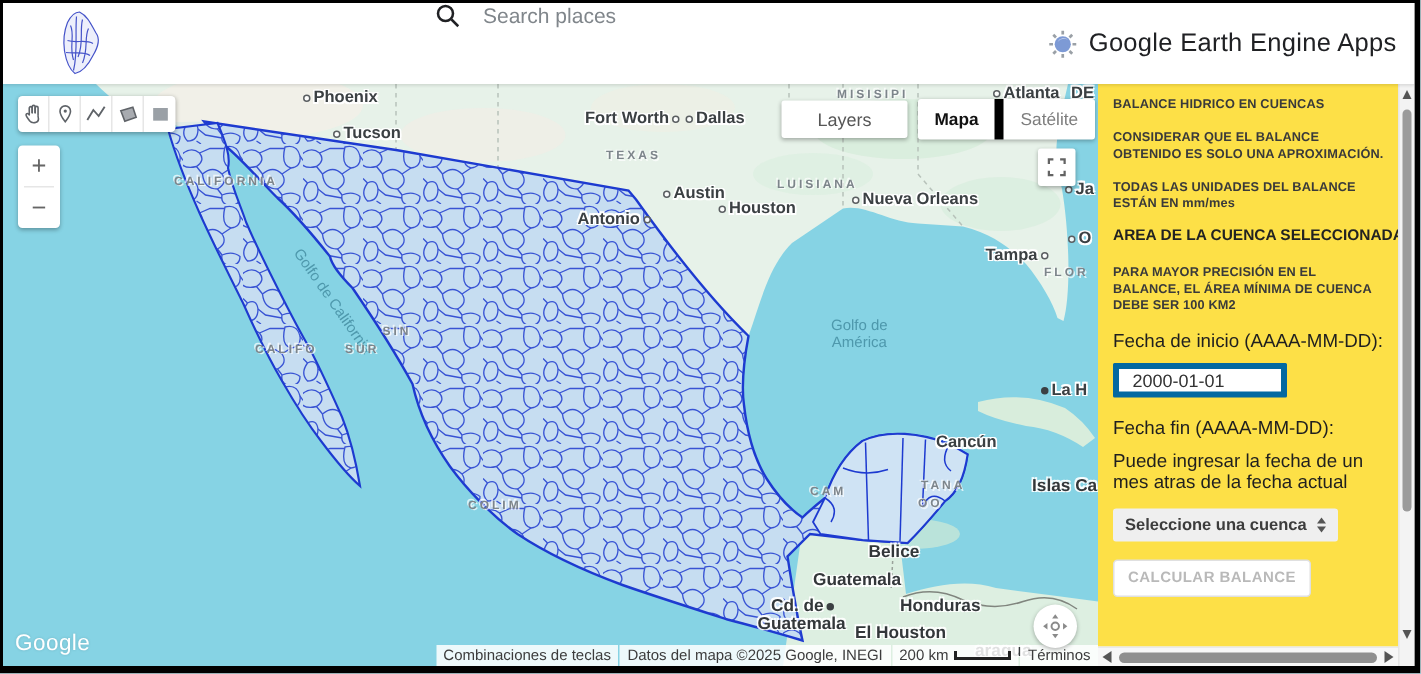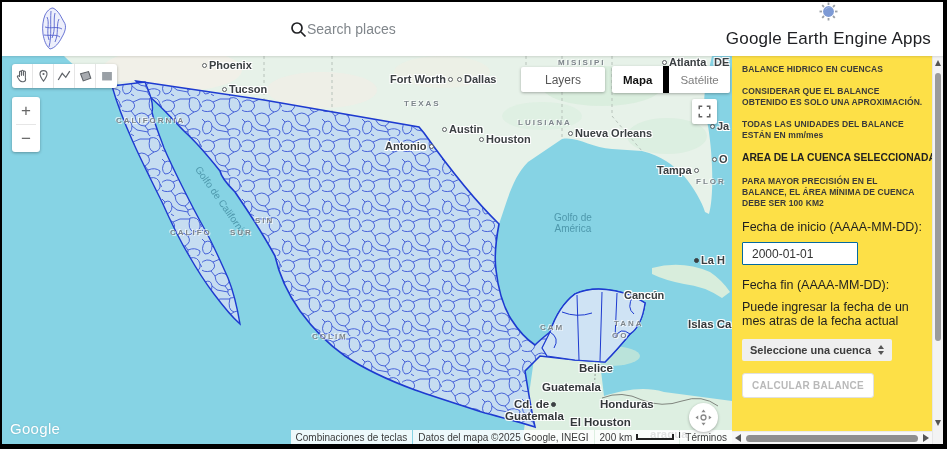--- a/index.html
+++ b/index.html
@@ -3,23 +3,23 @@
 <meta charset="utf-8">
 <style>
   * { margin:0; padding:0; box-sizing:border-box; }
   html,body { width:947px; height:449px; }
   body { font-family:"Liberation Sans", sans-serif; background:#fff; }
   .frame { width:947px; height:449px; border:2px solid #000; border-right-width:4px; border-bottom-width:5px; display:flex; flex-direction:column; overflow:hidden; background:#fff; }
 
   
   .header { height:54px; flex:0 0 54px; background:#fff; display:flex; align-items:center; position:relative; box-shadow:0 1px 2px rgba(0,0,0,.12); z-index:30; }
   .logo { margin-left:28px; width:46px; height:48px; }
-  .search { position:absolute; left:288px; top:0; height:54px; display:flex; align-items:center; gap:0; }
+  .search { position:absolute; left:288px; top:0; height:54px; display:flex; align-items:flex-start; gap:15px; }
   .search-ph { color:#80868b; font-size:14px; }
-  .gee { position:absolute; right:12px; top:0; height:54px; display:flex; align-items:center; gap:8px;flex-direction:column; }
+  .gee { position:absolute; right:12px; top:0; height:54px; display:flex; align-items:center; gap:8px; }
   .gee-title { color:#202124; font-size:17px; letter-spacing:.2px; }
 
   
   .main { flex:1; display:flex; min-height:0; }
 
   
   .map { position:relative; width:730px; flex:0 0 730px; overflow:hidden; background:#86d3e4; }
   .map svg.base { position:absolute; inset:0; }
 
   .map-label { position:absolute; display:flex; align-items:center; gap:2px; white-space:pre-line; pointer-events:none; z-index:5; }
@@ -55,21 +55,21 @@
   .attrib { position:absolute; right:0; bottom:0; height:14px; display:flex; z-index:9; font-size:10px; color:#3c3c3c; }
   .attrib > div { background:rgba(255,255,255,.85); padding:1px 5px 0; white-space:nowrap; margin-left:1px; display:flex; align-items:center; gap:4px; }
   .scale-bar { width:38px; height:6px; border:2px solid #222; border-top:none; margin-top:-2px; }
 
   
   .panel-wrap { flex:1; display:flex; min-width:0; }
   .panel { width:200px; flex:0 0 200px; background:#fde047; padding:8px 8px 0 10px; position:relative; color:#272727; overflow:hidden; }
   .p-h { font-size:8.5px; font-weight:700; line-height:1.3; letter-spacing:.1px; color:#3a3a3a; margin-bottom:11px; }
   .p-area { font-size:10.3px; font-weight:700; color:#222; white-space:nowrap; margin:3px 0 13px; }
   .p-lab { font-size:12.5px; color:#1f1f1f; margin-bottom:8px; }
-  .p-input { width:116px; height:23px; border:1px solid #0369a1; border-radius:1px; font-family:"Liberation Sans",sans-serif; font-size:12px; color:#333; padding:0 0 0 9px; margin:2px 0 13px; display:block; background:#fff; }
+  .p-input { width:116px; height:23px; border:4px solid #0369a1; border-radius:1px; font-family:"Liberation Sans",sans-serif; font-size:12px; color:#333; padding:0 0 0 9px; margin:2px 0 13px; display:block; background:#fff; }
   .p-select { background:#efefef; border:none; border-radius:2px; height:22px; display:inline-flex; align-items:center; gap:7px; padding:0 8px; font-size:11px; font-weight:700; color:#3c3c3c; margin:3px 0 12px; cursor:pointer; }
   .updown { display:flex; flex-direction:column; gap:2px; }
   .updown i { width:0; height:0; border-left:3.5px solid transparent; border-right:3.5px solid transparent; }
   .updown .up { border-bottom:4px solid #555; }
   .updown .dn { border-top:4px solid #555; }
   .p-btn { display:inline-block; background:#fff; border:1px solid #e0e0e0; border-radius:3px; color:#b9b9b9; cursor:default; }
   .btn-calc { font-size:10px; font-weight:700; letter-spacing:.3px; padding:6px 9px; margin-bottom:13px; }
 
   
   .hbar { position:absolute; left:0; right:0; bottom:0; height:13px; background:#f7f7f7; border-top:1px solid #e9e9e9; display:flex; align-items:center; }

